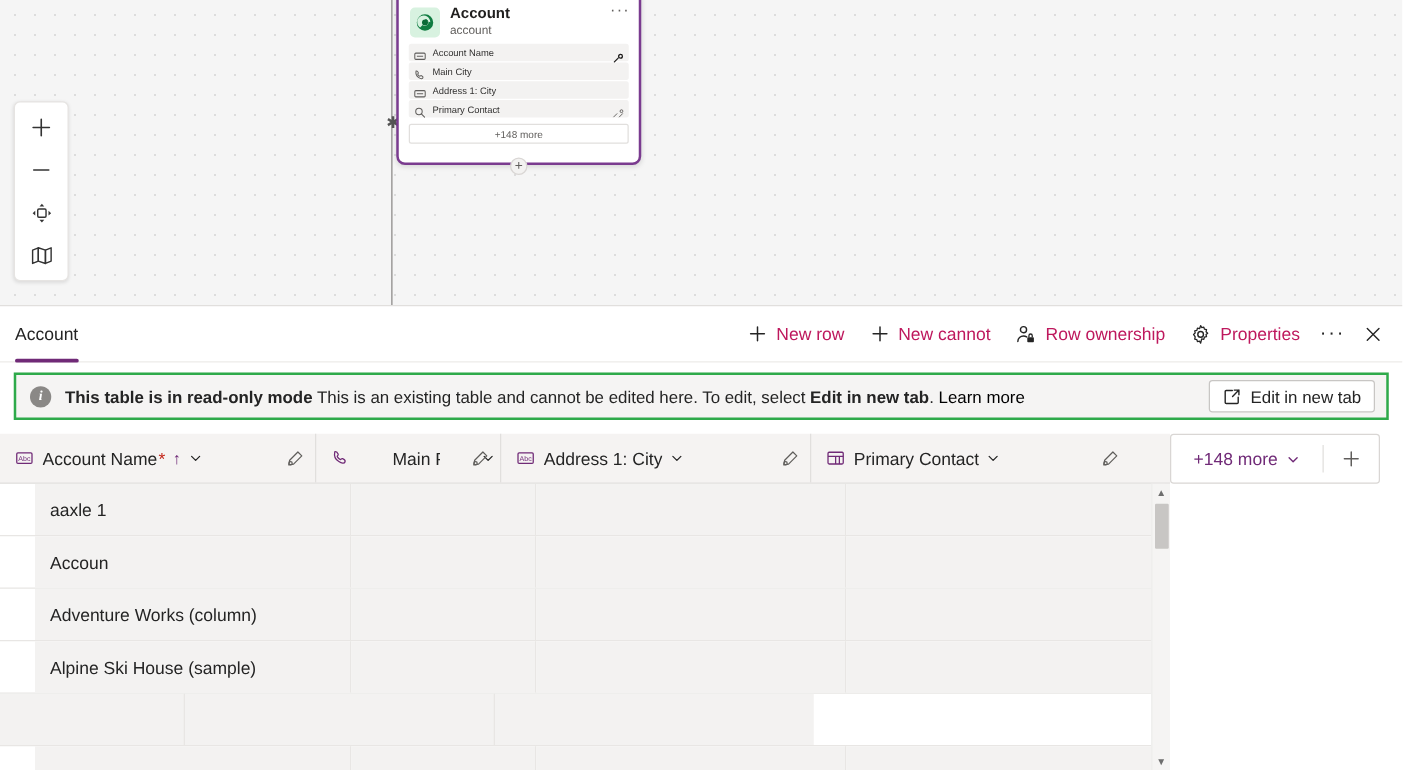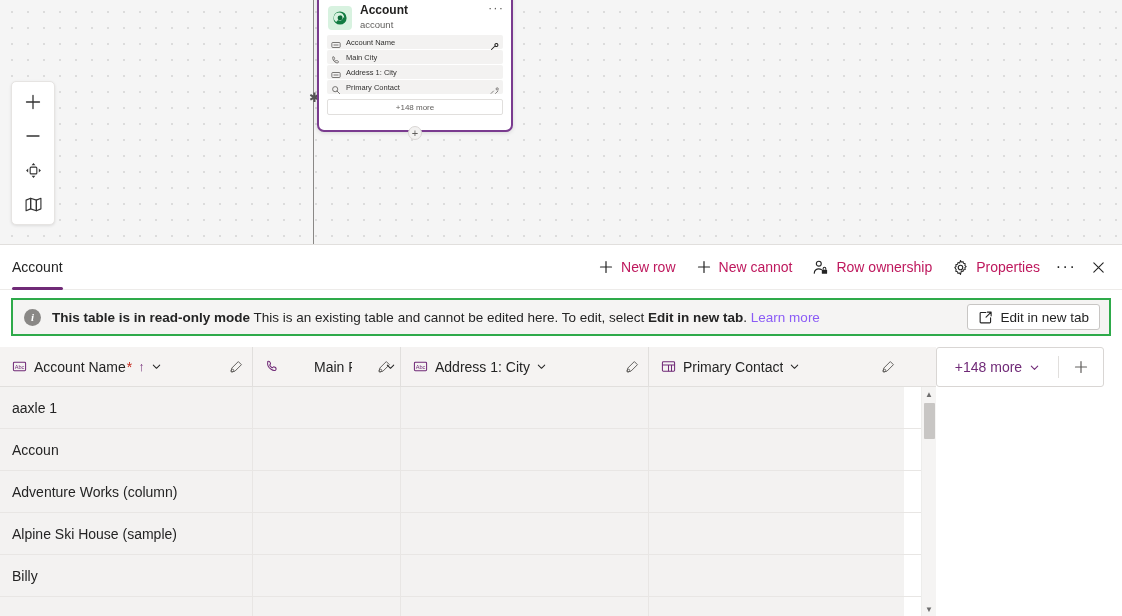--- a/index.html
+++ b/index.html
@@ -135,21 +135,21 @@
     display: flex; align-items: center; padding: 0 9px 0 11px;
   }
   .notif-icon {
     width: 17px; height: 17px; border-radius: 50%; background: #8a8886;
     color: #fff; font-size: 11px; font-weight: bold; font-style: italic;
     display: flex; align-items: center; justify-content: center;
     flex: 0 0 auto; margin-right: 11px; font-family: "Liberation Serif", serif;
   }
   .notif-text { font-size: 13.5px; color: #242424; flex: 1 1 auto; }
   .notif-text b { font-weight: bold; }
-  .notif-link { color: #8b5cf6; text-decoration: none; cursor: pointer; }
+  .notif-link { color: #000000; text-decoration: none; cursor: pointer; }
   .notif-btn {
     display: flex; align-items: center; gap: 7px; height: 26px; padding: 0 10px;
     border: 1px solid #c8c6c4; background: #fff; border-radius: 3px;
     font-size: 13.5px; color: #242424; cursor: pointer; white-space: nowrap;
   }
 
   
   .gridwrap { flex: 1 1 auto; display: flex; padding: 11px 0 0 0; min-height: 0; }
   .grid-scroll-area { position: relative; width: 936px; flex: 0 0 auto; }
   .grid-header { display: flex; height: 40px; background: #f5f3f2; border-bottom: 1px solid #e1dfdd; }
@@ -171,21 +171,21 @@
   .hcell.w2 { width: 148px; gap: 27px; }
   .hcell.w3 { width: 248px; }
   .hcell.w4 { width: 255px; border-right: none; }
   .grid-body { position: absolute; left: 0; top: 40px; right: 0; bottom: 0; overflow: hidden; }
   .grow { display: flex; height: 42px; border-bottom: 1px solid #e8e6e4; }
   .gcell {
     display: flex; align-items: center; padding-left: 12px;
     border-right: 1px solid #e8e6e4; font-size: 14px; color: #242424;
     background: #f3f2f1; overflow: hidden; white-space: nowrap;
   }
-  .gcell.w1 { width: 253px; }
+  .gcell.w1 { width: 253px; margin-left: 28px; }
   .gcell.w2 { width: 148px; }
   .gcell.w3 { width: 248px; }
   .gcell.w4 { width: 255px; border-right: none; }
 
   
   .vscroll {
     position: absolute; right: 0; top: 40px; bottom: 0; width: 15px;
     background: #f5f4f3; border-left: 1px solid #ededeb;
     display: flex; flex-direction: column; align-items: center;
   }
@@ -505,21 +505,20 @@
             <div class="gcell w3"></div>
             <div class="gcell w4"></div>
           </div>
           <div class="grow">
             <div class="gcell w1">Alpine Ski House (sample)</div>
             <div class="gcell w2"></div>
             <div class="gcell w3"></div>
             <div class="gcell w4"></div>
           </div>
           <div class="grow">
-            <div class="gcell w1">Billy</div>
             <div class="gcell w2"></div>
             <div class="gcell w3"></div>
             <div class="gcell w4"></div>
           </div>
           <div class="grow">
             <div class="gcell w1"></div>
             <div class="gcell w2"></div>
             <div class="gcell w3"></div>
             <div class="gcell w4"></div>
           </div>

